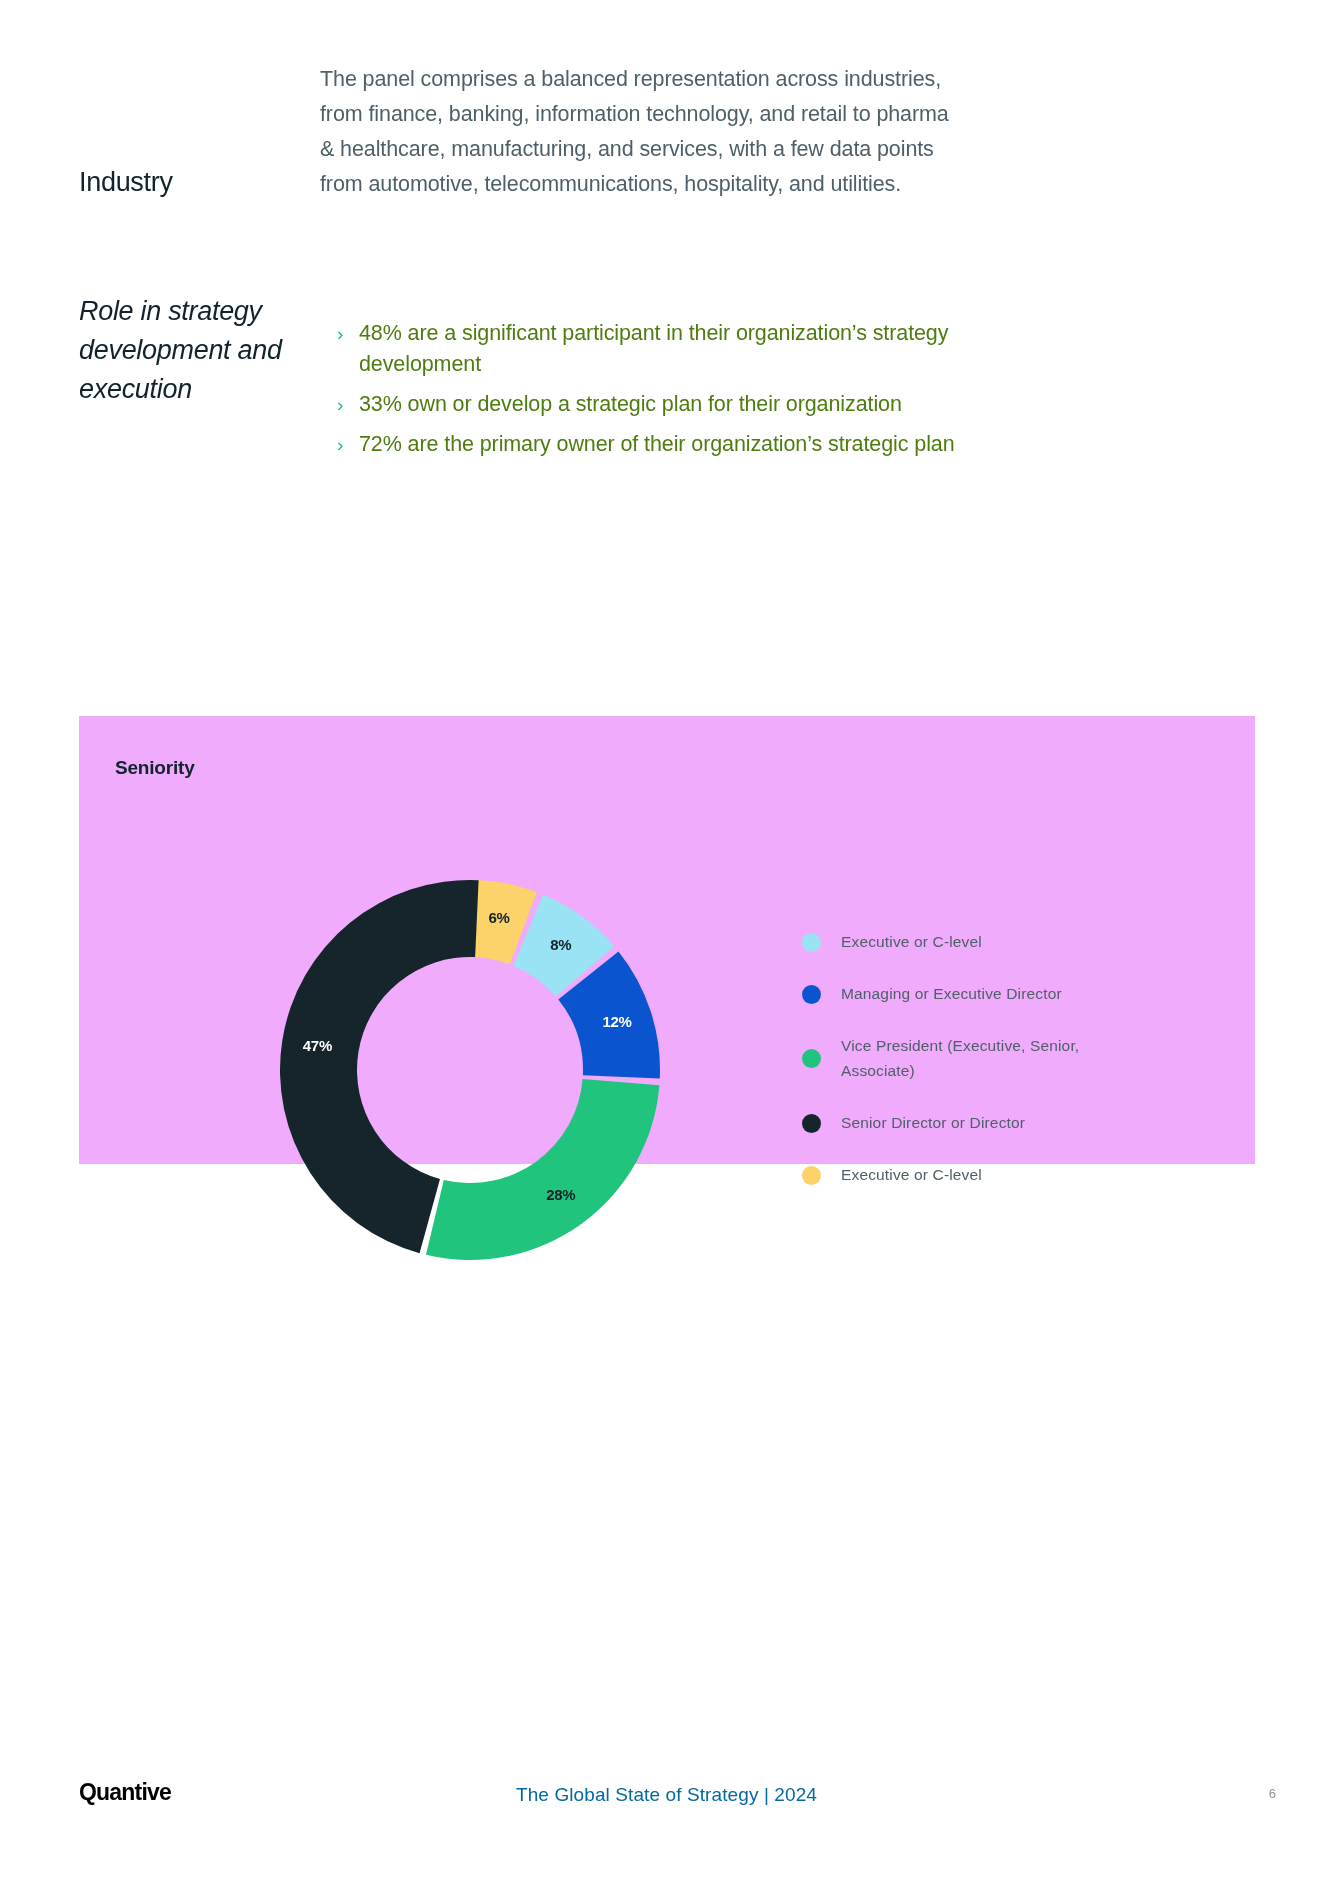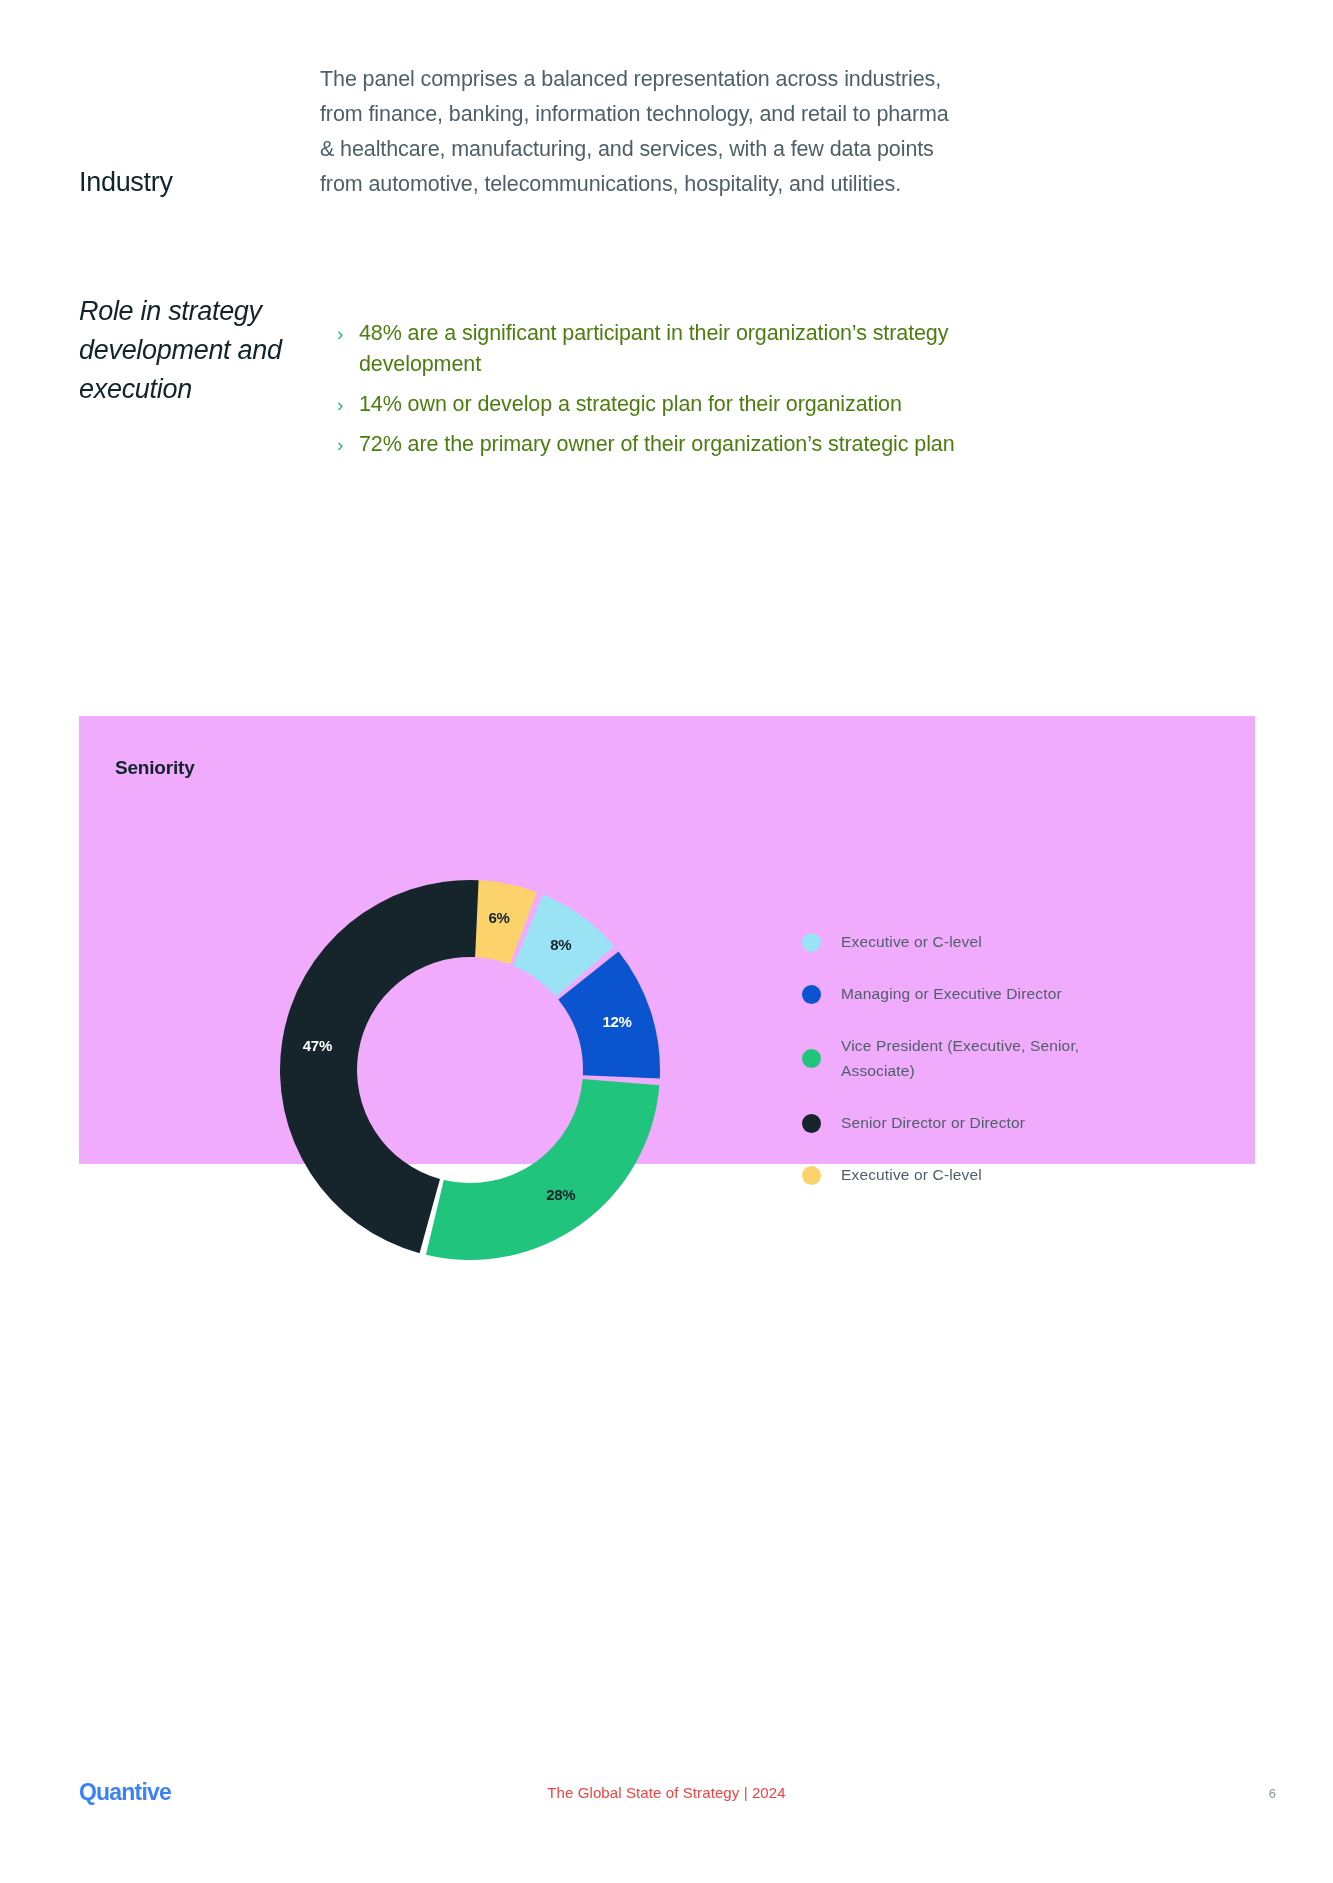--- a/index.html
+++ b/index.html
@@ -182,31 +182,31 @@
     height: 40px;
   }
 
   #brand-logo {
     position: absolute;
     left: 79px;
     top: 4px;
     font-size: 23px;
     font-weight: 700;
     letter-spacing: -0.8px;
-    color: #3b82f6;
+    color: #000000;
   }
 
   #footer-center {
     position: absolute;
     left: 0;
     right: 0;
     top: 9px;
     text-align: center;
-    font-size: 15px;
-    color: #ef4444;
+    font-size: 19px;
+    color: #0369a1;
     letter-spacing: 0.1px;
   }
 
   #footer-page-number {
     position: absolute;
     right: 57px;
     top: 11px;
     font-size: 13px;
     color: #8b979e;
   }
@@ -227,21 +227,21 @@
     <h2 class="section-heading">Role in strategy development and execution</h2>
     <div class="section-body">
 
       <ul class="bullet-list">
         <li>
           <span class="chev">›</span>
           <span class="bullet-text">48% are a significant participant in their organization’s strategy development</span>
         </li>
         <li>
           <span class="chev">›</span>
-          <span class="bullet-text">14% own or develop a strategic plan for their organization</span>
+          <span class="bullet-text">33% own or develop a strategic plan for their organization</span>
         </li>
         <li>
           <span class="chev">›</span>
           <span class="bullet-text">72% are the primary owner of their organization’s strategic plan</span>
         </li>
       </ul>
     </div>
   </div>
 
   <div id="chart-panel">

